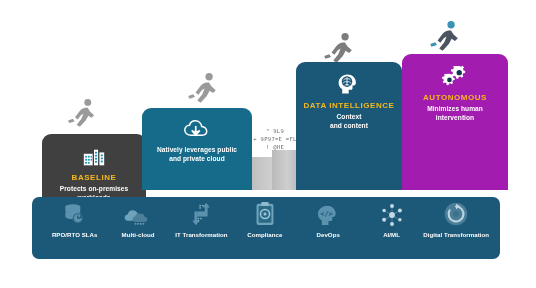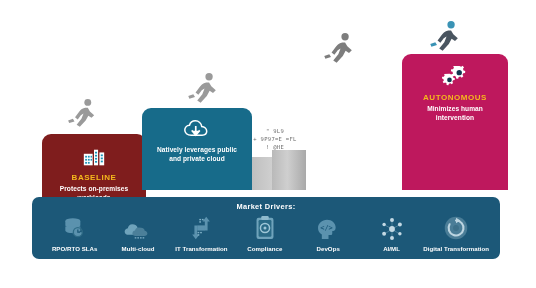--- a/index.html
+++ b/index.html
@@ -98,21 +98,21 @@
   <div class="runner" style="left:428px;top:18px;">
     <svg width="36" height="36" viewBox="0 0 64 64">
       <g fill="#3a93b5">
         <circle cx="41" cy="12" r="6.5"></circle>
         <path d="M36 22 C30 23 26 27 23 32 L17 40 L22 44 L28 36 L33 33 L29 43 L20 54 L26 58 L37 46 L42 37 L48 41 L53 36 L45 29 L41 22 Z" fill="#4a5560"></path>
         <path d="M13 43 L4 46 L6 51 L16 48 Z"></path>
       </g>
     </svg>
   </div>
 
-  <div class="step" style="left:42px;top:134px;width:104px;height:72px;background:#7f1d1d;">
+  <div class="step" style="left:42px;top:134px;width:104px;height:72px;background:#404040;">
     <div class="step-icon">
       <svg width="22" height="19" viewBox="0 0 32 28">
         <g fill="#ffffff">
           <rect x="1" y="10" width="13" height="17"></rect>
           <rect x="16" y="4" width="6" height="23"></rect>
           <rect x="24" y="8" width="7" height="19"></rect>
         </g>
         <g fill="#1a94b8">
           <rect x="3" y="13" width="2.6" height="2.6"></rect>
             <rect x="7" y="13" width="2.6" height="2.6"></rect>
@@ -142,39 +142,58 @@
       <svg width="27" height="21" viewBox="0 0 34 26">
         <path d="M9 19 C4 19 1 16 1 12.4 C1 9.2 3.6 6.5 6.9 6.3 C7.8 3 10.9 0.8 14.4 0.8 C18.5 0.8 21.9 3.9 22.3 7.9 C25.9 8.2 28.6 10.9 28.6 14.1 C28.6 17.2 26 19 22.8 19 Z" fill="none" stroke="#ffffff" stroke-width="1.9"></path>
         <path d="M14.8 8.5 L14.8 16.5 M14.8 18.8 L10.4 13.6 M14.8 18.8 L19.2 13.6" fill="none" stroke="#ffffff" stroke-width="2.1" stroke-linecap="square"></path>
         <path d="M10.4 13.2 L14.8 19 L19.2 13.2 Z" fill="#ffffff"></path>
       </svg>
     </div>
     <div class="step-desc" style="white-space: pre-line;">Natively leverages public
 and private cloud</div>
   </div>
 
-
-  <div class="step" style="left:402px;top:54px;width:106px;height:136px;background:#be185d;">
+  <div class="step" style="left:296px;top:62px;width:106px;height:128px;background:#1b5877;">
+    <div class="step-icon">
+      <svg width="24" height="24" viewBox="0 0 30 30">
+        <path d="M6.5 27 L6.5 21.5 C3.6 19.8 2 16.8 2 13.4 C2 7.6 6.9 3 13 3 C19 3 23.6 7.3 23.6 12.9 C23.6 15.4 22.5 17 21 17 L19.4 17 L19.4 20.3 C19.4 21.5 18.6 22.2 17.4 22.2 L14.6 22.2 L14.6 27 Z" fill="#ffffff"></path>
+        <circle cx="12.5" cy="12" r="6.6" fill="#1b5877"></circle>
+        <g stroke="#ffffff" stroke-width="0.95" fill="none">
+          <path d="M12.5 6.4 L12.5 17.6"></path>
+          <path d="M12.5 8.6 C10.4 8 8.6 8.8 8.1 10.4"></path>
+          <path d="M12.5 8.6 C14.6 8 16.4 8.8 16.9 10.4"></path>
+          <path d="M12.5 12.2 C10.2 11.8 8 12.6 7.4 14.2"></path>
+          <path d="M12.5 12.2 C14.8 11.8 17 12.6 17.6 14.2"></path>
+          <path d="M12.5 15.6 C11 15.6 9.9 16.1 9.4 17.1"></path>
+          <path d="M12.5 15.6 C14 15.6 15.1 16.1 15.6 17.1"></path>
+        </g>
+      </svg>
+    </div>
+    <div class="step-title">DATA INTELLIGENCE</div>
+    <div class="step-desc" style="white-space: pre-line;">Context
+and content</div>
+  </div>
+
+  <div class="step" style="left:402px;top:54px;width:106px;height:136px;background:#a21caf;">
     <div class="step-icon">
       <svg width="26" height="22" viewBox="0 0 32 27">
         <g fill="#ffffff">
           <path d="M21.5 1.2 l2.1 .9 1.8-1.1 1.7 1.9 -1.3 1.7 .7 2.2 2.1 .5 -.2 2.5 -2.2 .3 -1 2 1.1 1.8 -2 1.6 -1.6-1.4 -2.2 .6 -.6 2.1 -2.5-.3 -.2-2.2 -1.9-1.1 -1.8 1 -1.5-2 1.5-1.6 -.5-2.2 -2.1-.7 .4-2.5 2.2-.1 1.2-1.9 -.9-1.9z"></path>
           <circle cx="21.2" cy="9.4" r="3.3" fill="#12364f"></circle>
           <path d="M9.4 10.8 l1.9 .8 1.6-1 1.5 1.7 -1.1 1.5 .6 2 1.9 .4 -.2 2.2 -2 .3 -.9 1.8 1 1.6 -1.8 1.5 -1.5-1.3 -2 .6 -.5 1.9 -2.2-.3 -.2-2 -1.7-1 -1.6 .9 -1.4-1.8 1.4-1.4 -.5-2 -1.9-.6 .4-2.2 2-.1 1.1-1.7 -.8-1.7z"></path>
           <circle cx="9.2" cy="18.3" r="2.9" fill="#12364f"></circle>
         </g>
       </svg>
     </div>
     <div class="step-title">AUTONOMOUS</div>
     <div class="step-desc" style="white-space: pre-line;">Minimizes human
 intervention</div>
   </div>
 
   <div class="drivers-bar" style="left:32px;top:197px;width:468px;height:62px;">
-    <div class="drivers-title">Market Drivers:</div>
     <div class="drivers-row">
 
       <div class="driver">
         <div class="driver-icon">
           <svg width="25" height="25" viewBox="0 0 30 30">
             <g fill="#5b92ae">
               <ellipse cx="13" cy="6" rx="9" ry="3.2"></ellipse>
               <path d="M4 6 L4 11 C4 12.8 8 14.2 13 14.2 C18 14.2 22 12.8 22 11 L22 6 Z"></path>
               <path d="M4 12.5 L4 17.5 C4 19.3 8 20.7 13 20.7 C18 20.7 22 19.3 22 17.5 L22 12.5 Z"></path>
             </g>

